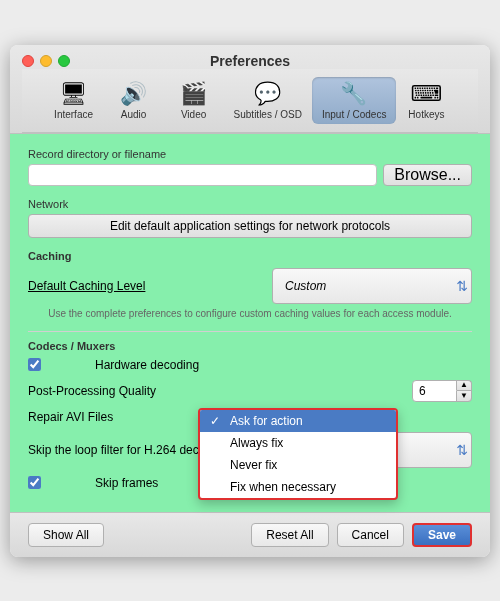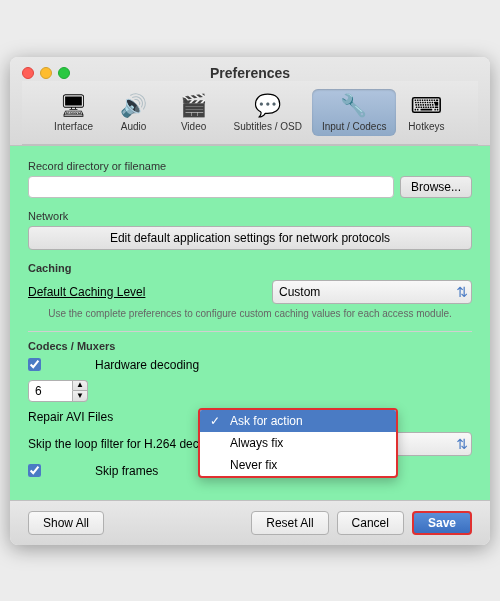--- a/index.html
+++ b/index.html
@@ -104,21 +104,21 @@
       background: white;
       padding: 0 6px;
       font-size: 12px;
     }
     .browse-btn {
       height: 22px;
       padding: 0 10px;
       background: linear-gradient(to bottom, #f0f0f0, #e0e0e0);
       border: 1px solid #b0b0b0;
       border-radius: 4px;
-      font-size: 12px;
+      font-size: 16px;
       cursor: pointer;
       white-space: nowrap;
     }
     .network-btn {
       width: 100%;
       height: 24px;
       background: linear-gradient(to bottom, #f0f0f0, #e0e0e0);
       border: 1px solid #b0b0b0;
       border-radius: 4px;
       font-size: 12px;
@@ -140,28 +140,29 @@
       font-size: 12px;
       flex: 1;
       text-decoration: underline;
     }
     .select-wrapper {
       position: relative;
       width: 200px;
     }
     .select-control {
       width: 100%;
-      height: 24px;
+      height: 36px;
       background: linear-gradient(to bottom, #f8f8f8, #e8e8e8);
       border: 1px solid #b0b0b0;
       border-radius: 4px;
       font-size: 12px;
-      padding: 0 6px;
+      padding: 0 12px;
       appearance: none;
       cursor: pointer;
+      font-style: italic;
     }
     .select-arrow {
       position: absolute;
       right: 4px;
       top: 50%;
       transform: translateY(-50%);
       pointer-events: none;
       color: #4a7bc4;
       font-size: 14px;
     }
@@ -384,20 +385,21 @@
 
     
     <div class="section-divider">Codecs / Muxers</div>
 
     <div class="checkbox-row">
       <input type="checkbox" id="hw-decode" checked="" style="">
       <label for="hw-decode">Hardware decoding</label>
     </div>
 
     <div class="field-row">
+      <span class="field-label">Post-Processing Quality</span>
       <div class="number-input-wrap">
         <input class="number-input" type="text" value="6" style="">
         <div class="stepper">
           <button class="stepper-btn">▲</button>
           <button class="stepper-btn">▼</button>
         </div>
       </div>
     </div>
 
     
@@ -409,20 +411,24 @@
           <span>Ask for action</span>
         </div>
         <div class="dropdown-item">
           <span class="checkmark"> </span>
           <span>Always fix</span>
         </div>
         <div class="dropdown-item">
           <span class="checkmark"> </span>
           <span>Never fix</span>
         </div>
+        <div class="dropdown-item">
+          <span class="checkmark"> </span>
+          <span>Fix when necessary</span>
+        </div>
       </div>
     </div>
 
     <div class="skip-loop-row">
       <span class="skip-loop-label">Skip the loop filter for H.264 decoding</span>
       <div class="select-wrapper" style="width:200px">
         <select class="select-control" style="width:200px">
           <option>None</option>
           <option>Non-ref</option>
           <option>Bidir</option>

